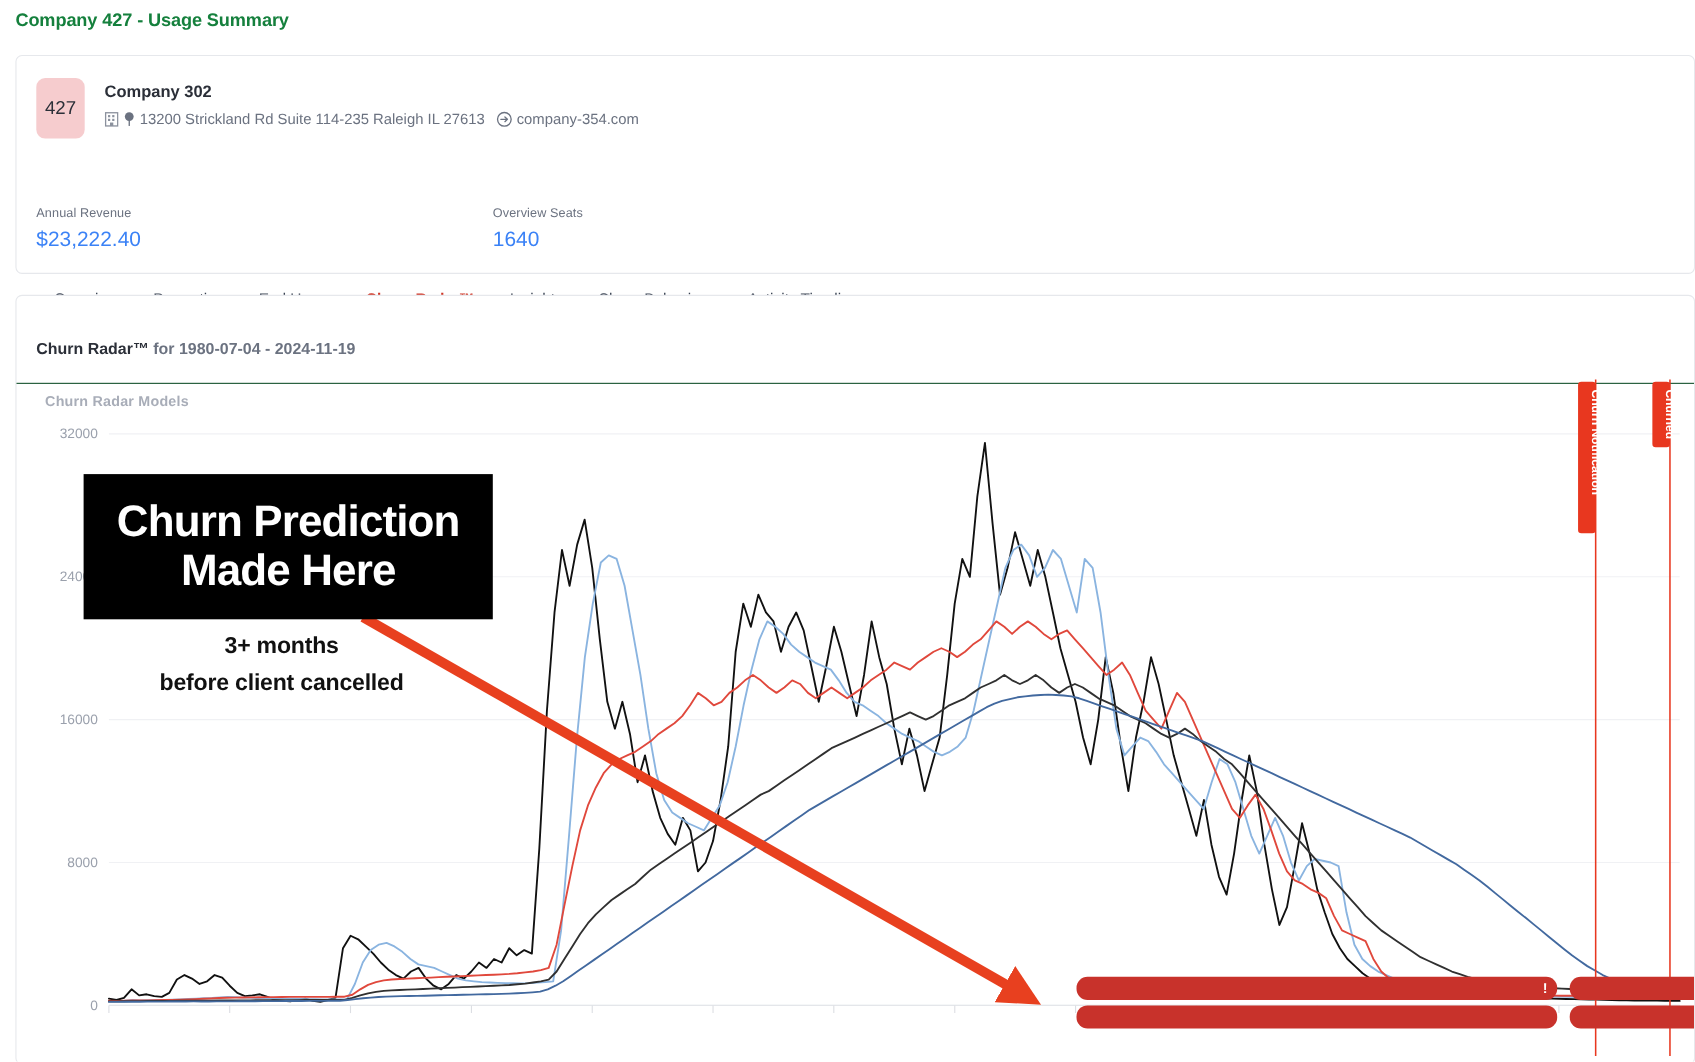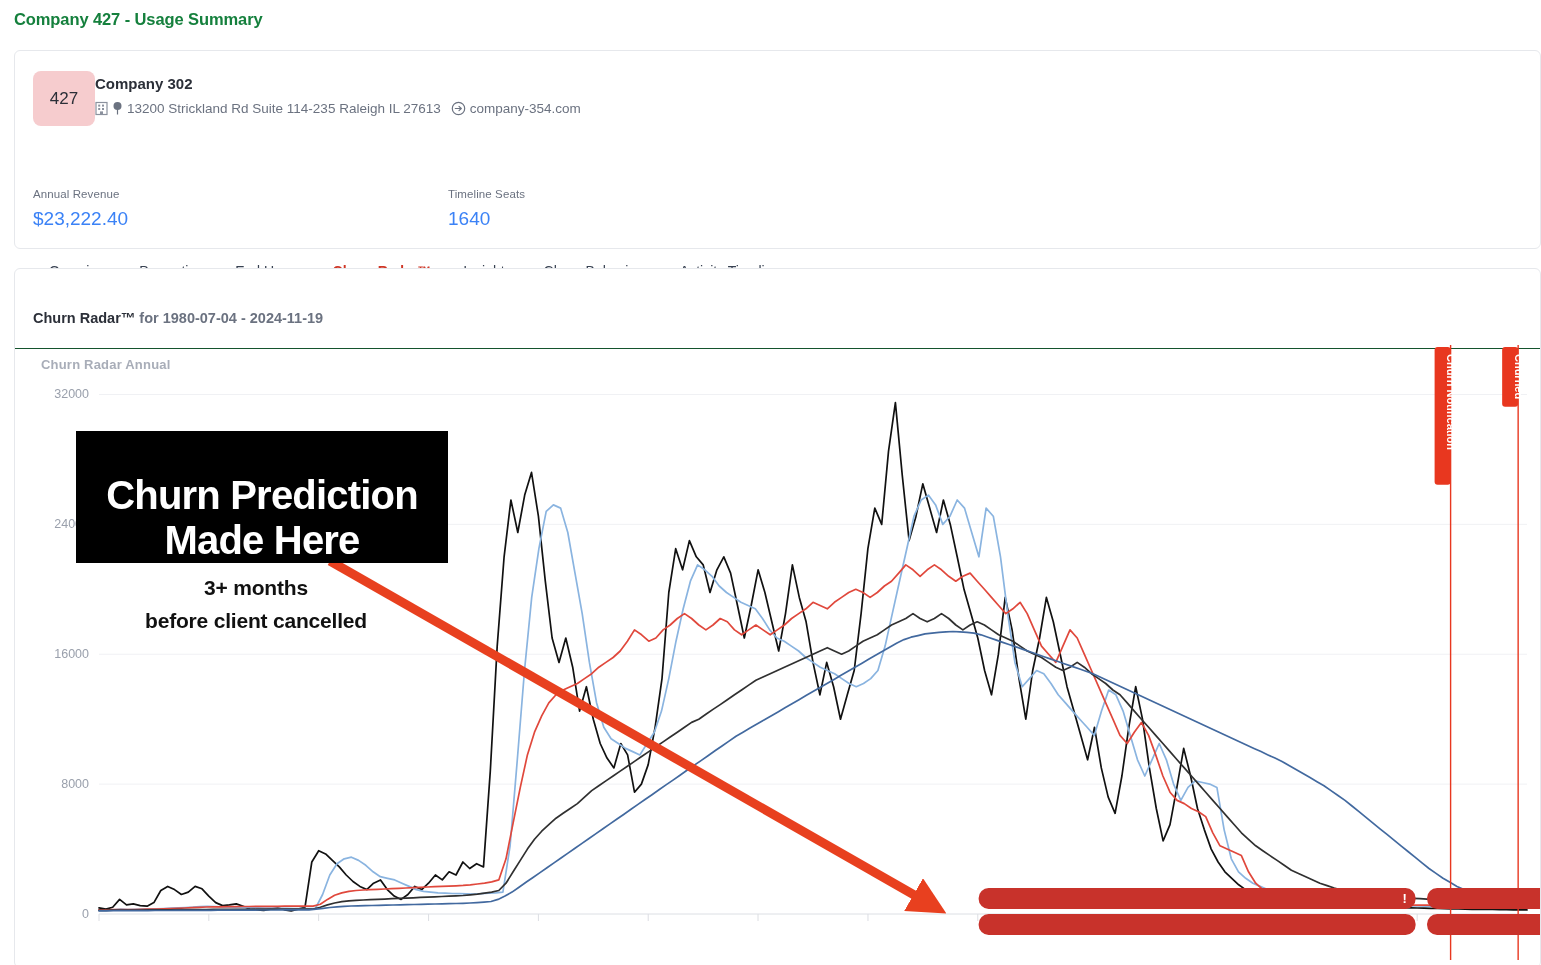--- a/index.html
+++ b/index.html
@@ -31,21 +31,21 @@
     position: absolute;
     left: 14px; top: 50px;
     width: 1527px; height: 199px;
     background: #ffffff;
     border: 1px solid #e6e8ec;
     border-radius: 6px;
   }
   .co-badge {
     position: absolute;
     left: 18px; top: 20px;
-    width: 62px; height: 55px;
+    width: 44px; height: 55px;
     background: #f6ccce;
     border-radius: 8px;
     display: flex; align-items: center; justify-content: center;
     font-size: 17px;
     color: #2b2f38;
   }
   .co-name {
     position: absolute;
     left: 80px; top: 24px;
     font-size: 15px; font-weight: bold;
@@ -142,21 +142,21 @@
     width: 1541px; height: 965px;
     pointer-events: none;
   }
   .ann-box {
     position: absolute;
     left: 76px; top: 431px;
     width: 372px; height: 132px;
     background: #000000;
     color: #ffffff;
     display: flex; flex-direction: column;
-    align-items: center; justify-content: flex-end;
+    align-items: center; justify-content: center;
     font-weight: bold;
     font-size: 40px;
     line-height: 1.13;
     letter-spacing: -0.8px;
     text-align: center;
   }
   .ann-sub {
     position: absolute;
     left: 76px; top: 572px;
     width: 360px;
@@ -209,21 +209,21 @@
         </svg>
       </span>
       <span>company-354.com</span>
     </div>
 
     <div class="stat-block stat-rev">
       <div class="stat-label">Annual Revenue</div>
       <div class="stat-value">$23,222.40</div>
     </div>
     <div class="stat-block stat-seats">
-      <div class="stat-label">Timeline Seats</div>
+      <div class="stat-label">Overview Seats</div>
       <div class="stat-value">1640</div>
     </div>
 
     <div class="tabs">
       <div class="tab">Overview</div>
       <div class="tab">Properties</div>
       <div class="tab">End Users</div>
       <div class="tab active">Churn Radar™</div>
       <div class="tab">Insights</div>
       <div class="tab">Churn Behaviors</div>
@@ -232,21 +232,21 @@
   </div>
 
   <div class="chart-card">
     <div class="chart-card-head">
       <div class="chart-title">
         <span>Churn Radar™</span><span class="sub"> for 1980-07-04 - 2024-11-19</span>
       </div>
     </div>
 
     <div class="chart-body">
-      <div class="chart-legend-title">Churn Radar Annual</div>
+      <div class="chart-legend-title">Churn Radar Models</div>
       <div class="plot-wrap">
         <svg class="plot-svg" id="plot" width="1525" height="636" viewBox="0 0 1525 636">
             <line x1="84" y1="583" x2="1512" y2="583" stroke="#f0f1f4" stroke-width="1"></line>
             <text x="74" y="587" text-anchor="end" font-size="12.5" fill="#9aa0ac" font-family="&quot;Liberation Sans&quot;, sans-serif">0</text>
             <line x1="84" y1="453.11764705882354" x2="1512" y2="453.11764705882354" stroke="#f0f1f4" stroke-width="1"></line>
             <text x="74" y="457.11764705882354" text-anchor="end" font-size="12.5" fill="#9aa0ac" font-family="&quot;Liberation Sans&quot;, sans-serif">8000</text>
             <line x1="84" y1="323.2352941176471" x2="1512" y2="323.2352941176471" stroke="#f0f1f4" stroke-width="1"></line>
             <text x="74" y="327.2352941176471" text-anchor="end" font-size="12.5" fill="#9aa0ac" font-family="&quot;Liberation Sans&quot;, sans-serif">16000</text>
             <line x1="84" y1="193.35294117647055" x2="1512" y2="193.35294117647055" stroke="#f0f1f4" stroke-width="1"></line>
             <text x="74" y="197.35294117647055" text-anchor="end" font-size="12.5" fill="#9aa0ac" font-family="&quot;Liberation Sans&quot;, sans-serif">24000</text>

